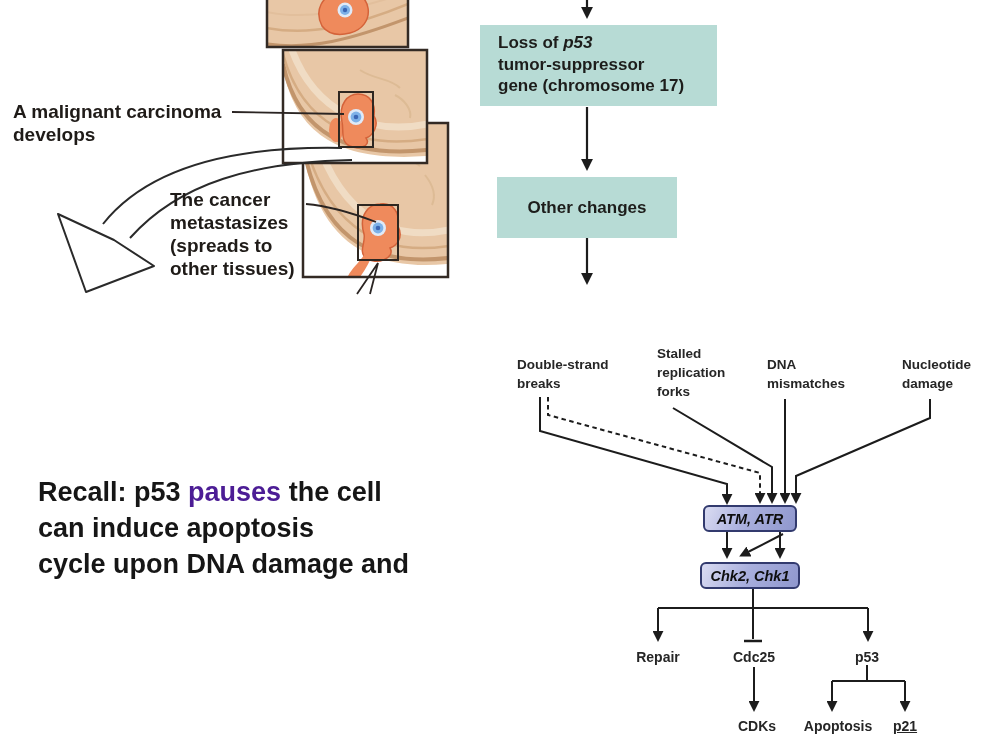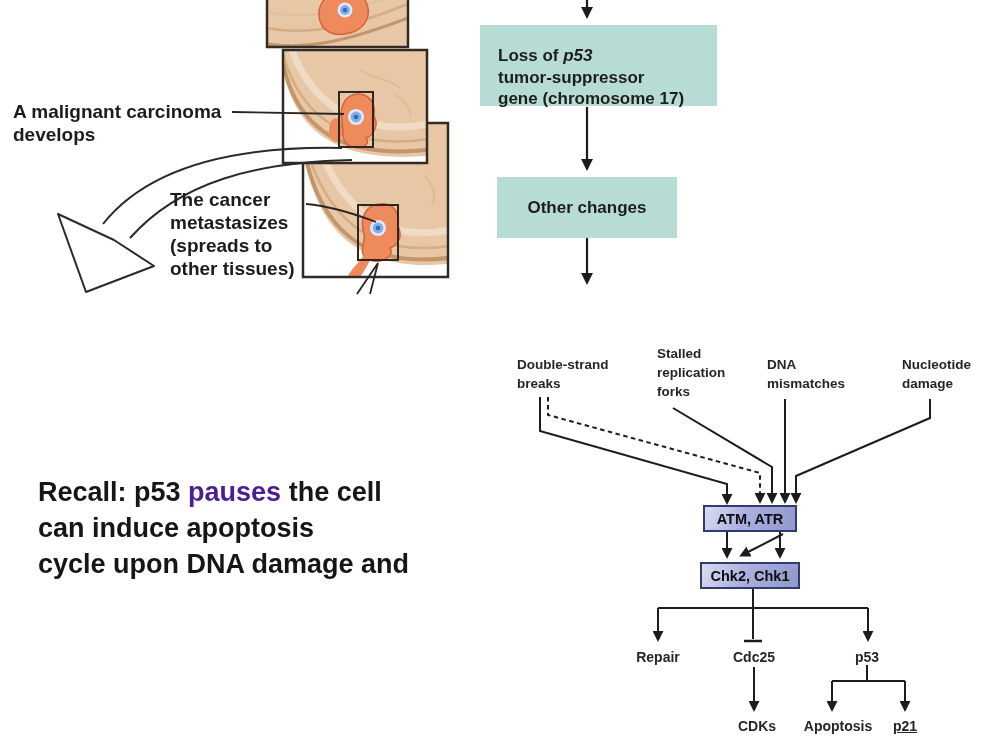--- a/index.html
+++ b/index.html
@@ -16,24 +16,25 @@
   .teal .gene{font-style:italic;}
   
   .recall{font-weight:bold;font-size:27px;line-height:36px;color:#161616;}
   .recall .hl{color:#4c1d95;}
   
   .inlabel{font-weight:bold;font-size:13.5px;line-height:19px;color:#262626;}
   .outlabel{font-weight:bold;font-size:14px;color:#262626;transform:translateX(-50%);white-space:nowrap;}
   
   .node{
     background:linear-gradient(115deg,#dadcf2 0%,#aab0de 45%,#8f97cd 100%);
-    border:2px solid #323a6e;border-radius:0;
+    border:2px solid #323a6e;border-radius:6px;
     display:flex;align-items:center;justify-content:center;
     font-weight:bold;font-size:14.5px;color:#0e0e0e;
     box-sizing:border-box;
+    font-style:italic;
   }
   svg{position:absolute;left:0;top:0;}
 </style>
 </head>
 <body>
 
 <svg width="995" height="754" viewBox="0 0 995 754">
   <defs>
     <marker id="ah" viewBox="0 0 10 10" refX="1" refY="5" markerWidth="5.5" markerHeight="5.5" orient="auto">
       <path d="M0,0 L10,5 L0,10 Z" fill="#1c1c1c"></path>
@@ -154,21 +155,21 @@
   <span class="block">develops</span>
 </div>
 
 <div class="abs figlabel" style="left:170px;top:188px;width:150px;">
   <span class="block">The cancer</span>
   <span class="block">metastasizes</span>
   <span class="block">(spreads to</span>
   <span class="block">other tissues)</span>
 </div>
 
-<div class="abs teal" style="left:480px;top:25px;width:237px;height:81px;padding:20px 0 0 18px;box-sizing:border-box;">
+<div class="abs teal" style="left:480px;top:25px;width:237px;height:81px;padding:7px 0 0 18px;box-sizing:border-box;">
   <span class="block"><span>Loss of </span><span class="gene">p53</span></span>
   <span class="block">tumor-suppressor</span>
   <span class="block">gene (chromosome 17)</span>
 </div>
 
 <div class="abs teal" style="left:497px;top:177px;width:180px;height:61px;display:flex;align-items:center;justify-content:center;">
   <span>Other changes</span>
 </div>
 
 <div class="abs recall" style="left:38px;top:474px;width:440px;">

